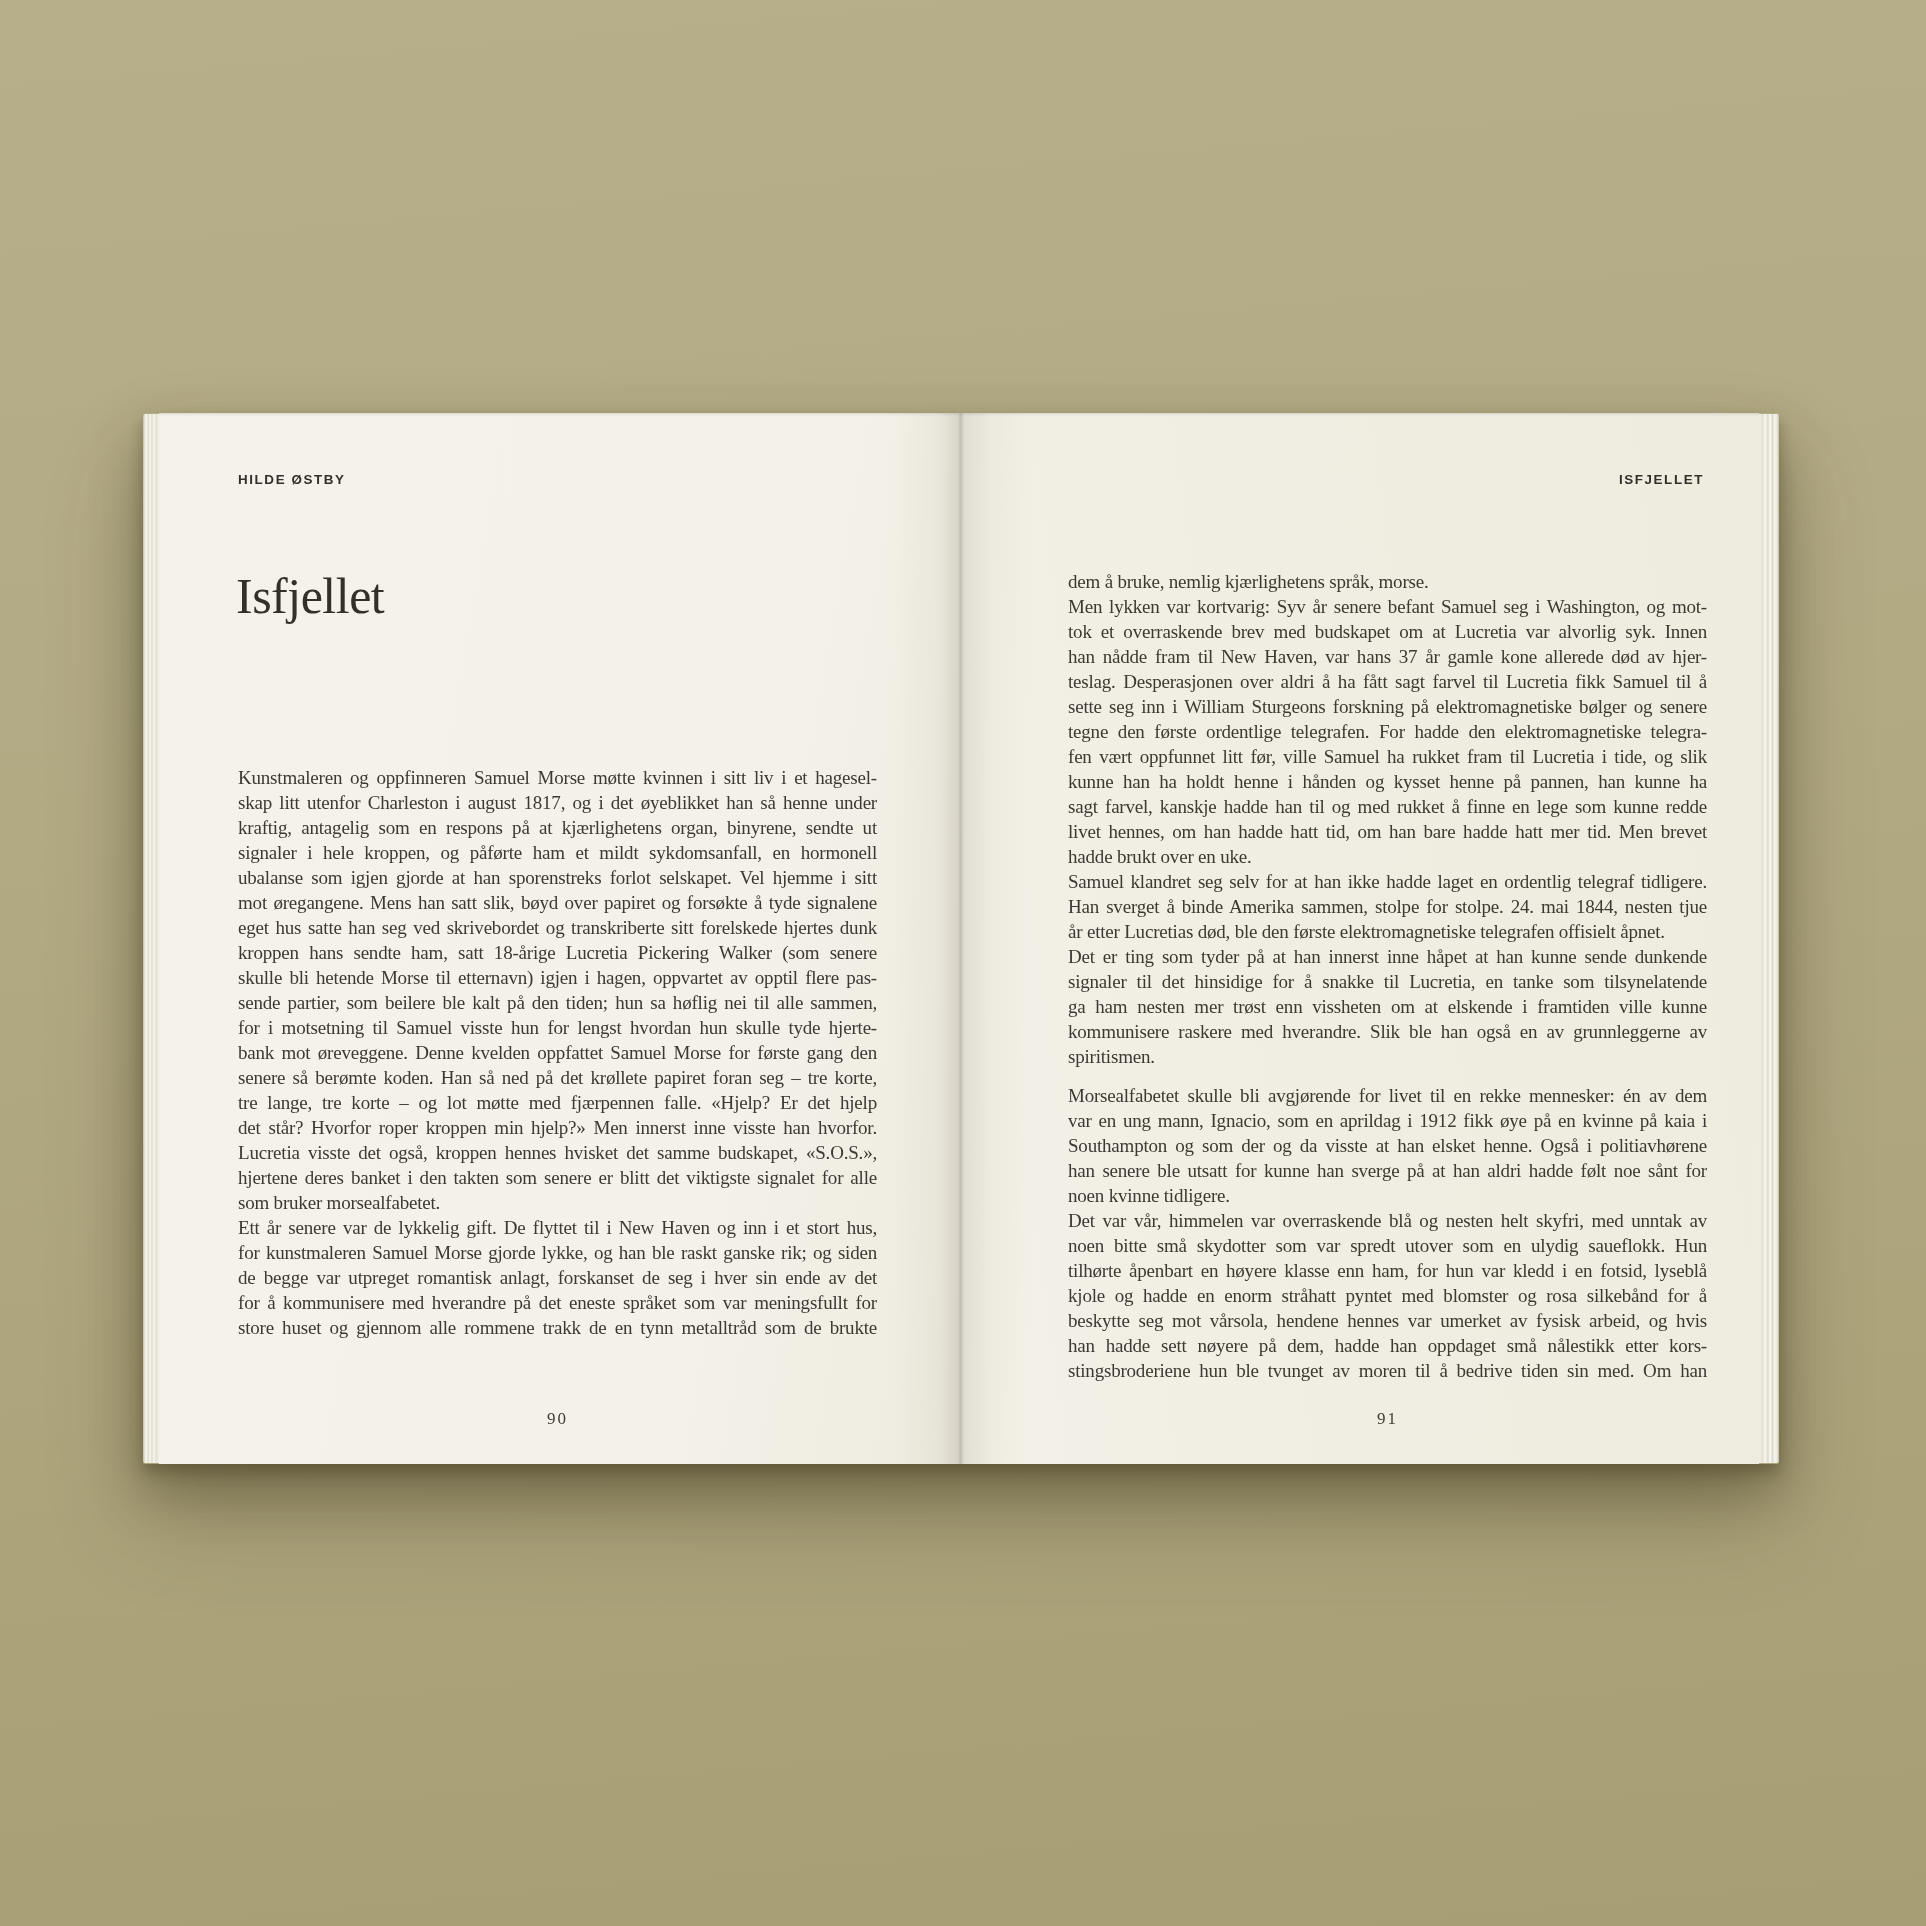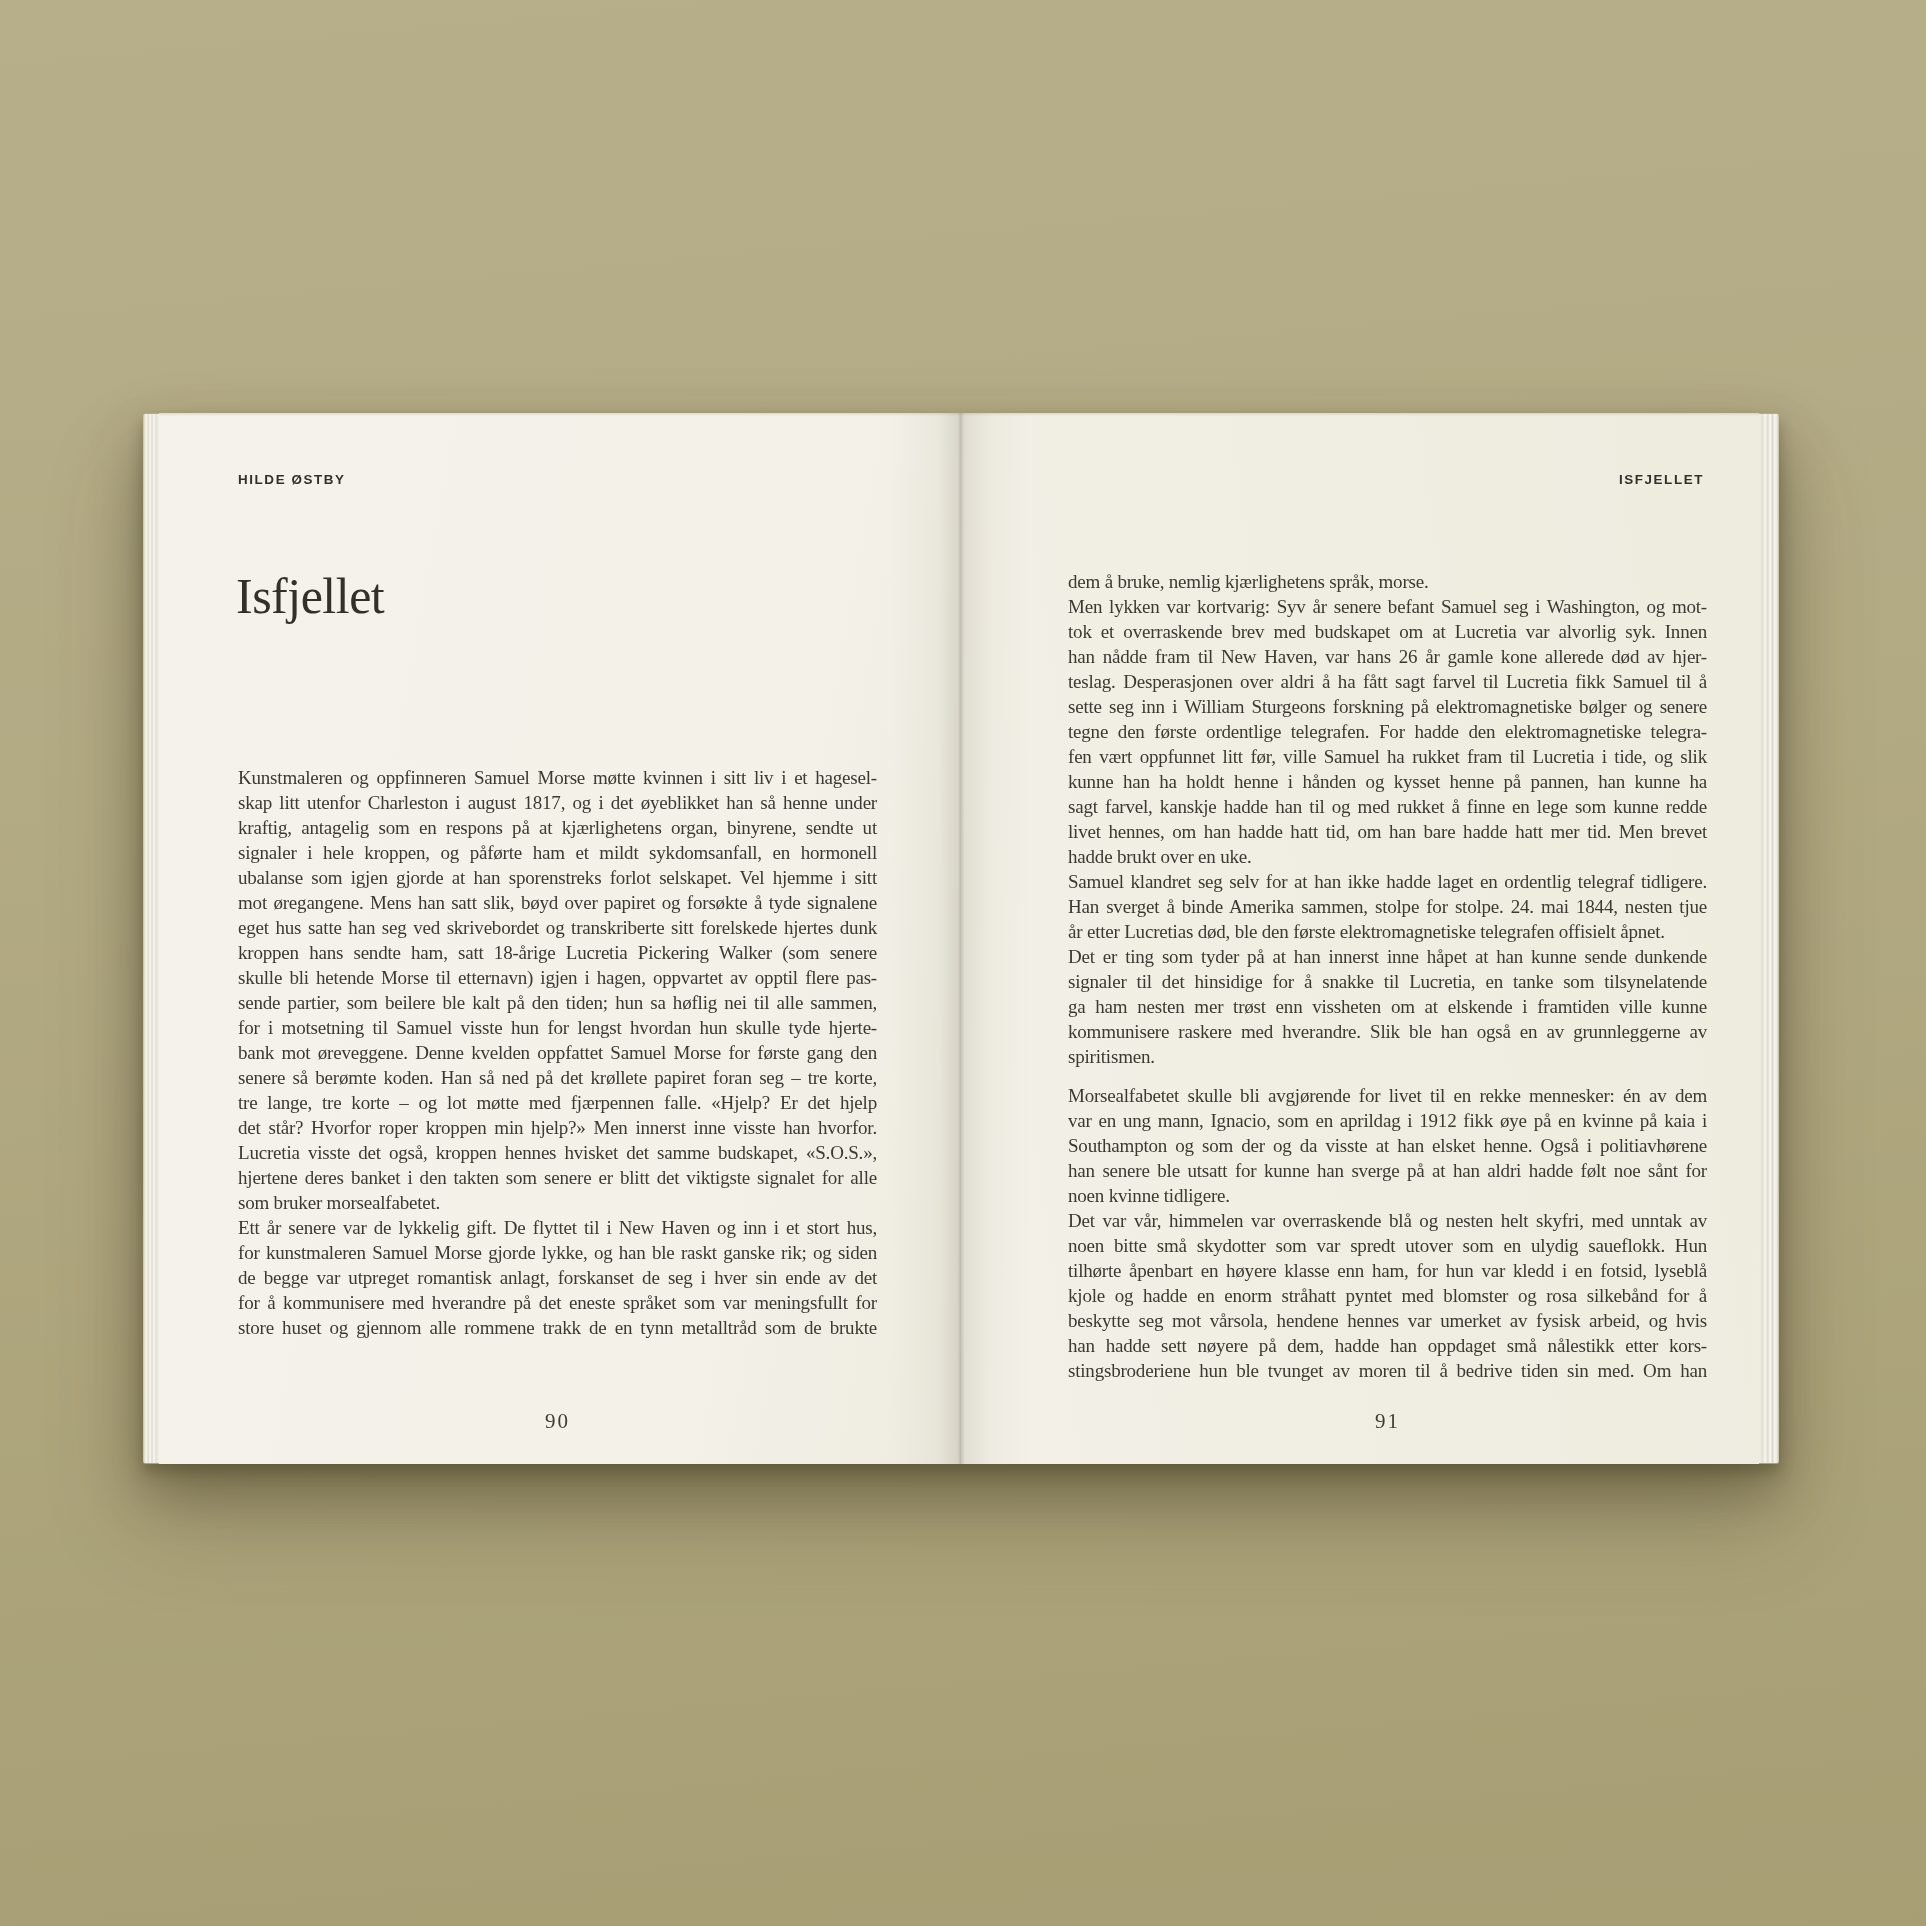--- a/index.html
+++ b/index.html
@@ -129,21 +129,21 @@
   }
   .line.pend {
     text-align-last: left;
   }
   .linegap { height: 14px; }
   .folio {
     position: absolute;
     top: 996px;
     width: 639px;
     text-align: center;
-    font-size: 21px;
+    font-size: 17px;
     letter-spacing: 2px;
     color: #403c34;
     font-variant-numeric: oldstyle-nums;
   }
   .page-left .folio { left: 79px; }
   .page-right .folio { left: 107px; }
 </style>
 </head>
 <body>
 
@@ -182,21 +182,21 @@
         </div>
       <div class="folio">90</div>
     </div>
 
     <div class="page page-right">
       <div class="running-head right">ISFJELLET</div>
       <div class="body-text">
           <div class="line pend">dem å bruke, nemlig kjærlighetens språk, morse.</div>
           <div class="line">Men lykken var kortvarig: Syv år senere befant Samuel seg i Washington, og mot-</div>
           <div class="line">tok et overraskende brev med budskapet om at Lucretia var alvorlig syk. Innen</div>
-          <div class="line">han nådde fram til New Haven, var hans 26 år gamle kone allerede død av hjer-</div>
+          <div class="line">han nådde fram til New Haven, var hans 37 år gamle kone allerede død av hjer-</div>
           <div class="line">teslag. Desperasjonen over aldri å ha fått sagt farvel til Lucretia fikk Samuel til å</div>
           <div class="line">sette seg inn i William Sturgeons forskning på elektromagnetiske bølger og senere</div>
           <div class="line">tegne den første ordentlige telegrafen. For hadde den elektromagnetiske telegra-</div>
           <div class="line">fen vært oppfunnet litt før, ville Samuel ha rukket fram til Lucretia i tide, og slik</div>
           <div class="line">kunne han ha holdt henne i hånden og kysset henne på pannen, han kunne ha</div>
           <div class="line">sagt farvel, kanskje hadde han til og med rukket å finne en lege som kunne redde</div>
           <div class="line">livet hennes, om han hadde hatt tid, om han bare hadde hatt mer tid. Men brevet</div>
           <div class="line pend">hadde brukt over en uke.</div>
           <div class="line">Samuel klandret seg selv for at han ikke hadde laget en ordentlig telegraf tidligere.</div>
           <div class="line">Han sverget å binde Amerika sammen, stolpe for stolpe. 24. mai 1844, nesten tjue</div>

